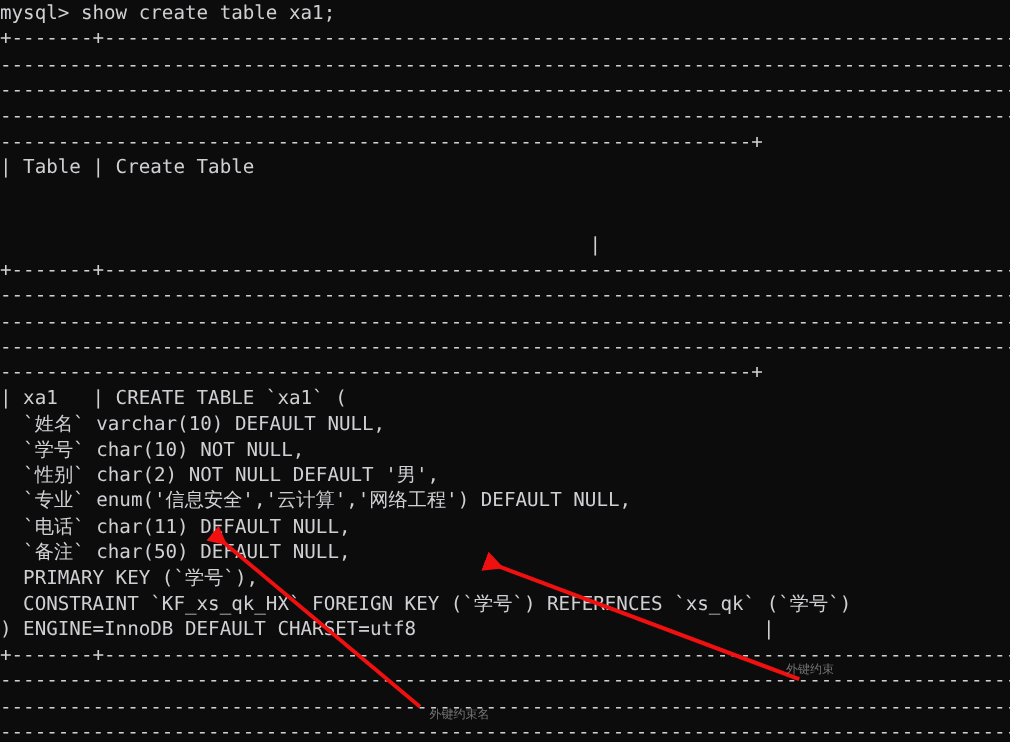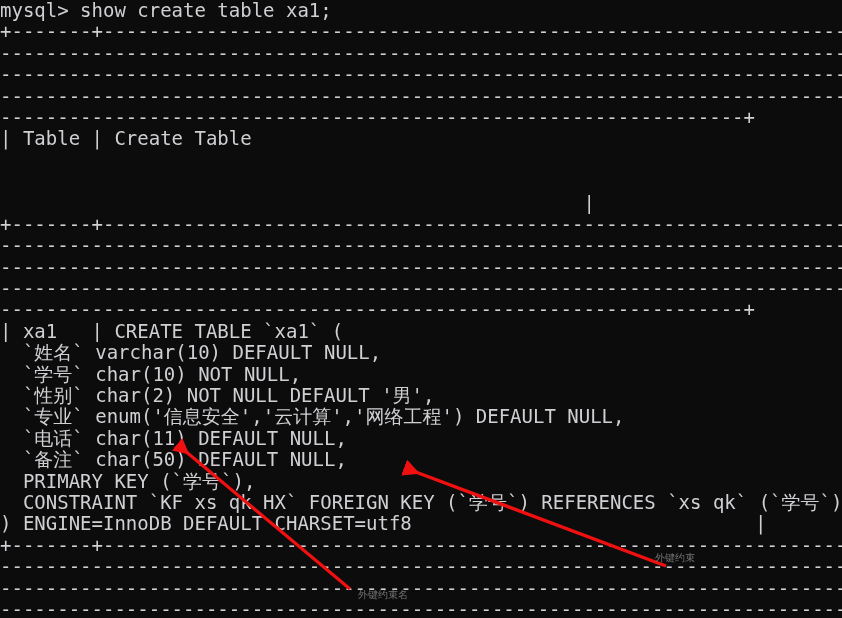--- a/index.html
+++ b/index.html
@@ -16,21 +16,21 @@
   }
   #terminal {
     position: absolute;
     left: 0;
     top: 0;
     width: 842px;
     height: 618px;
     background: #0c0c0c;
     color: #ccccd0;
     font-family: "DejaVu Sans Mono", "Liberation Mono", monospace;
-    font-size: 19px;
+    font-size: 16px;
     line-height: 21.4px;
     white-space: pre;
     letter-spacing: 0px;
   }
   .line {
     height: 21.4px;
     white-space: pre;
     font-family: "DejaVu Sans Mono", "Liberation Mono", monospace;
     color: #d0d0d4;
     overflow: hidden;

